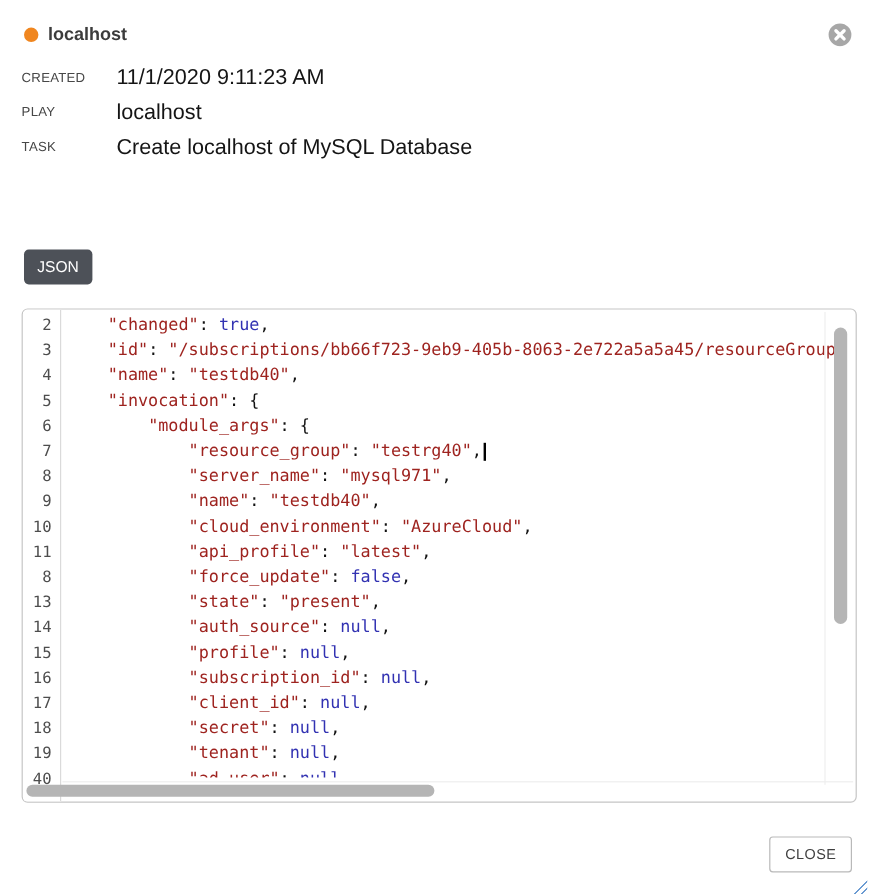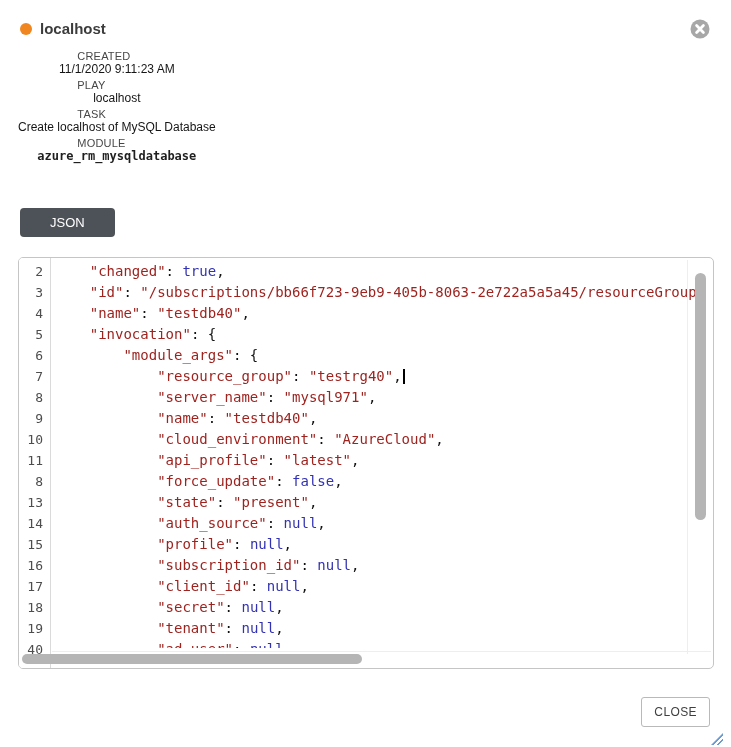--- a/index.html
+++ b/index.html
@@ -13,32 +13,32 @@
   }
 
   
   .modal-header { position: absolute; left: 20px; top: 20px; display: flex; align-items: center; gap: 8px; }
   .status-dot { width: 12px; height: 12px; border-radius: 50%; background: var(--status-dot, #f0861f); }
   .modal-title { font-size: 15px; font-weight: bold; color: #3c3c3c; }
   .close-btn { position: absolute; right: 21px; top: 19px; width: 20px; height: 20px; padding: 0; border: none; background: transparent; cursor: pointer; }
 
   
   .details { position: absolute; left: 18px; top: 50px; }
-  .detail-row { display: flex; align-items: center; height: 29px; flex-direction: column; }
+  .detail-row { display: flex; align-items: center; height: 29px; }
   .detail-label { width: 79px; font-size: 11px; color: #474747; letter-spacing: 0.2px; }
-  .detail-value { font-size: 12px; color: #151515; }
+  .detail-value { font-size: 18px; color: #151515; }
   .detail-value.mono { font-family: "DejaVu Sans Mono", monospace; font-size: 12px; font-weight: bold; color: #1f1f1f; }
 
   
   .json-btn {
     position: absolute; left: 20px; top: 208px;
     background: var(--json-btn-bg, #4d5158); color: #ffffff;
     border: none; border-radius: 4px;
     font-family: "Liberation Sans", sans-serif;
-    font-size: 13px; padding: 7px 30px; cursor: pointer;
+    font-size: 13px; padding: 7px 11px; cursor: pointer;
   }
 
   
   .editor {
     position: absolute; left: 18px; top: 257px;
     width: 696px; height: 412px;
     border: 1px solid #c5c5c5; border-radius: 5px;
     background: #ffffff; overflow: hidden;
   }
   .gutter {
@@ -100,24 +100,20 @@
       <div class="detail-value">11/1/2020 9:11:23 AM</div>
     </div>
     <div class="detail-row">
       <div class="detail-label">PLAY</div>
       <div class="detail-value">localhost</div>
     </div>
     <div class="detail-row">
       <div class="detail-label">TASK</div>
       <div class="detail-value">Create localhost of MySQL Database</div>
     </div>
-    <div class="detail-row">
-      <div class="detail-label">MODULE</div>
-      <div class="detail-value mono">azure_rm_mysqldatabase</div>
-    </div>
   </div>
 
 <button class="json-btn">JSON</button>
 
 <div class="editor">
   <div class="gutter">
       <div class="gutter-cell">2</div>
       <div class="gutter-cell">3</div>
       <div class="gutter-cell">4</div>
       <div class="gutter-cell">5</div>

